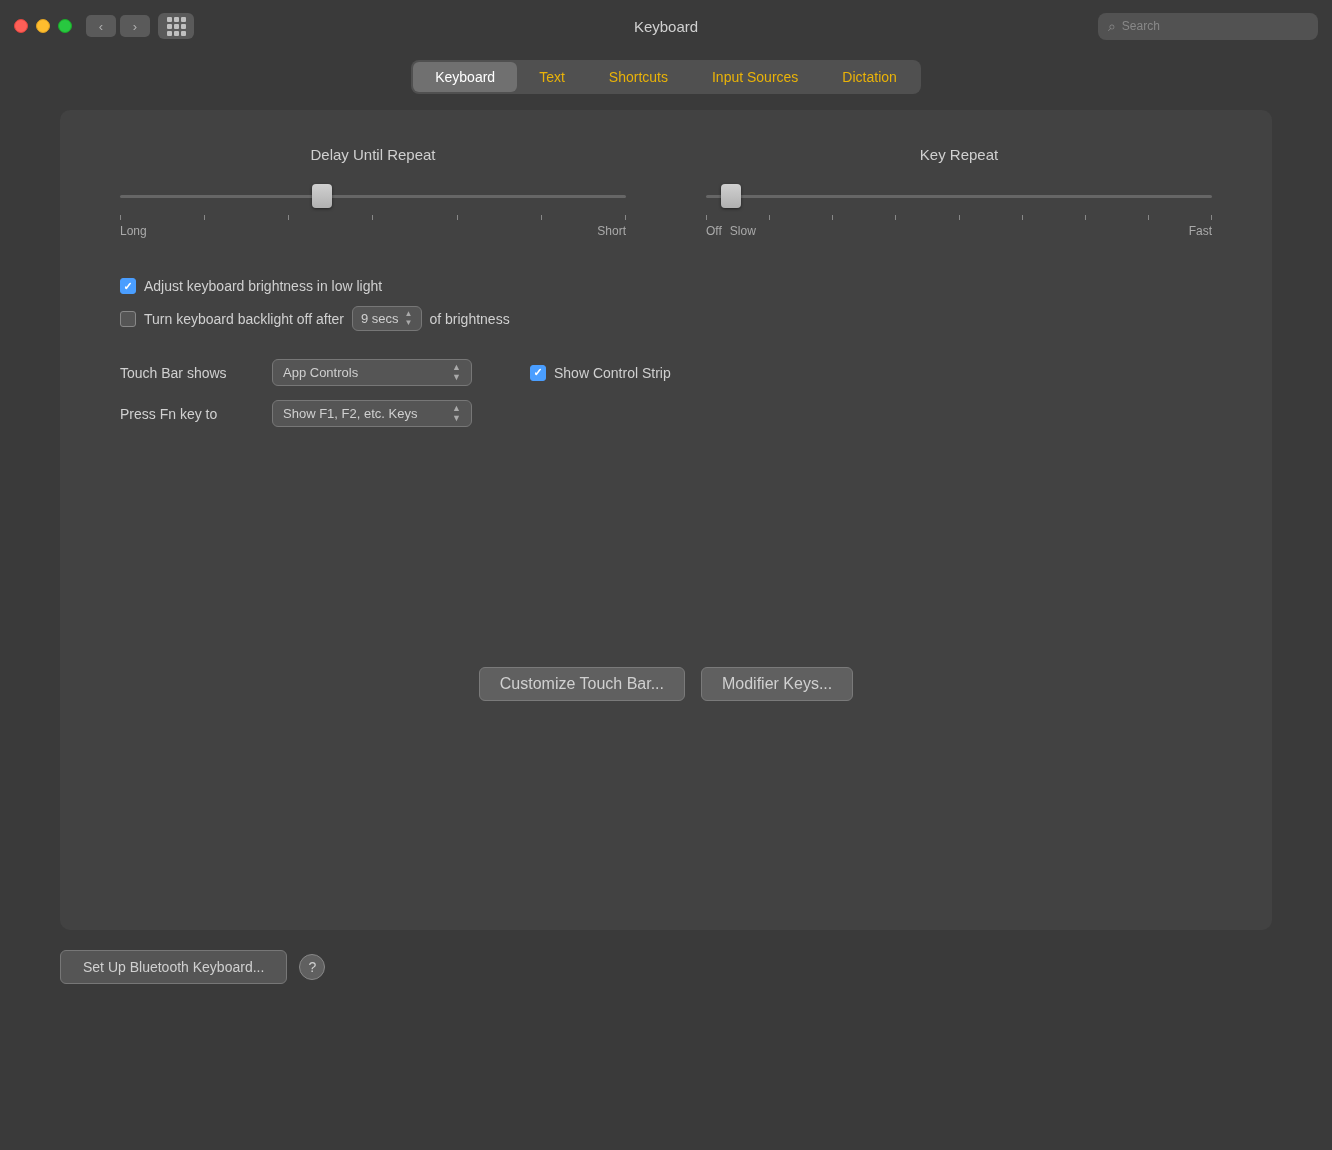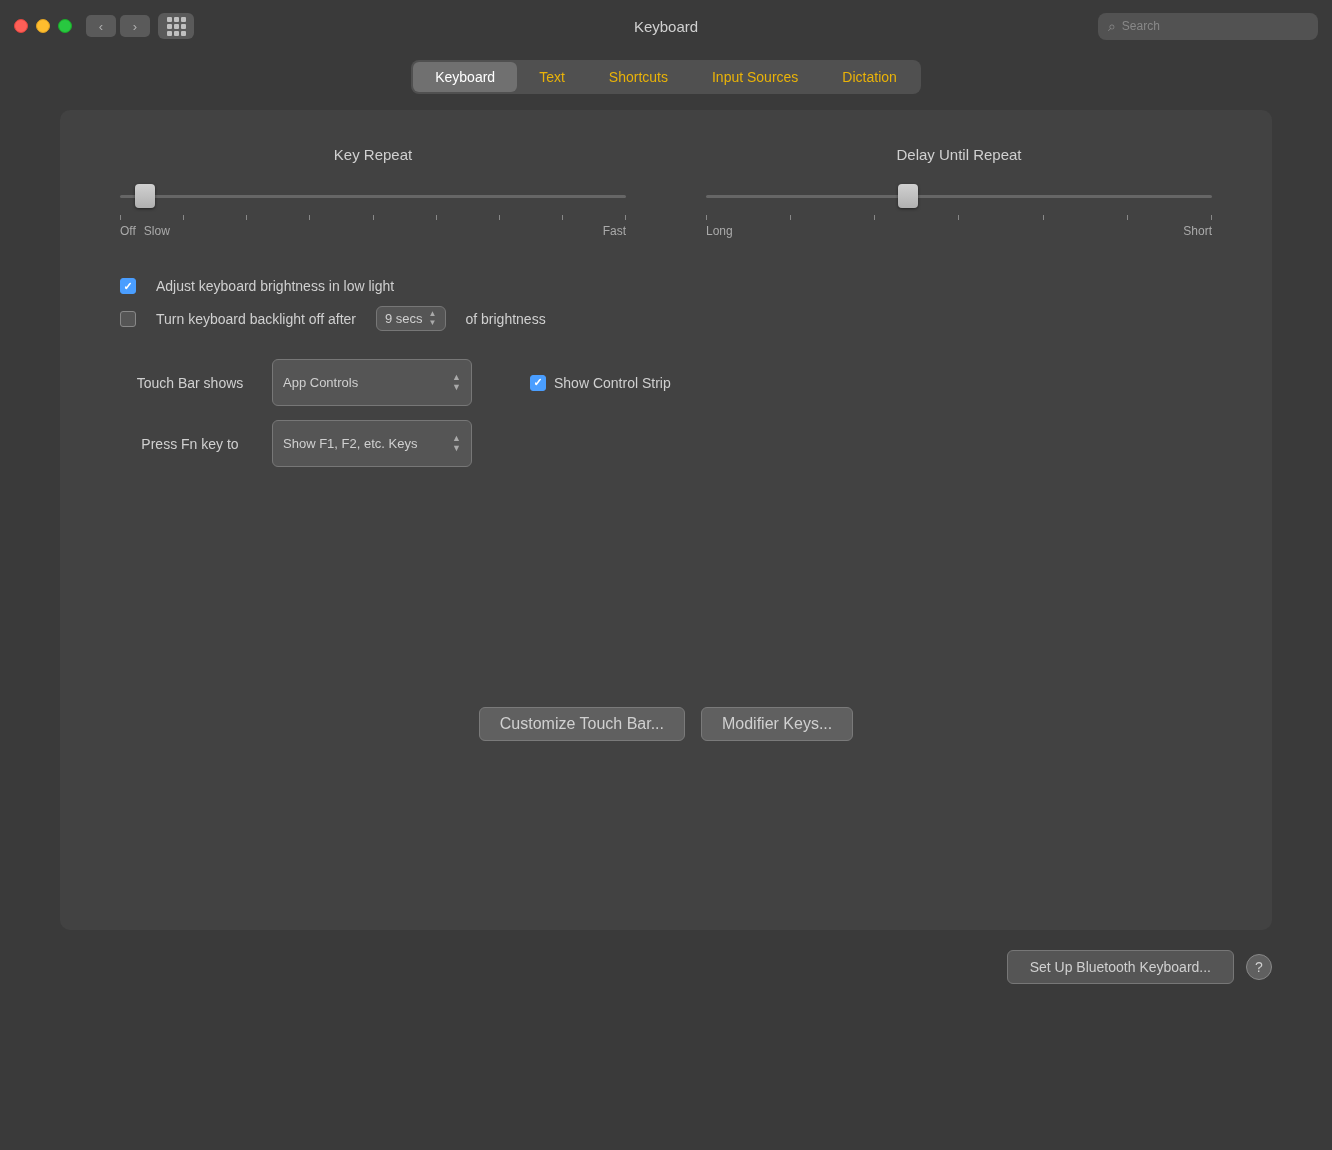--- a/index.html
+++ b/index.html
@@ -232,21 +232,21 @@
     }
 
     
     .settings-group {
       margin-bottom: 28px;
     }
 
     .checkbox-row {
       display: flex;
       align-items: center;
-      gap: 20px;
+      gap: 8px;
       margin-bottom: 12px;
     }
 
     .checkbox {
       width: 16px;
       height: 16px;
       border-radius: 3px;
       border: 1px solid #888;
       background: #555;
       display: flex;
@@ -299,36 +299,35 @@
     
     .touchbar-section {
       margin-bottom: 28px;
     }
 
     .touchbar-row {
       display: flex;
       align-items: center;
       gap: 12px;
       margin-bottom: 14px;
-      text-align: center;
     }
 
     .touchbar-row-label {
       font-size: 14px;
       color: #d0d0d0;
       min-width: 140px;
     }
 
     .select-dropdown {
       background: #555;
       border: 1px solid #777;
       border-radius: 6px;
       color: #d0d0d0;
       font-size: 13px;
-      padding: 13px 10px;
+      padding: 3px 10px;
       cursor: pointer;
       display: inline-flex;
       align-items: center;
       gap: 8px;
       min-width: 200px;
     }
 
     .select-dropdown .arrows {
       margin-left: auto;
       display: flex;
@@ -360,21 +359,20 @@
       border-radius: 6px;
       color: #d0d0d0;
       font-size: 16px;
       padding: 7px 20px;
       cursor: pointer;
     }
 
     
     .footer {
       display: flex;
-      justify-content: flex-end;
       align-items: center;
       padding: 20px 60px;
       gap: 12px;
     }
 
     .bluetooth-btn {
       background: #555;
       border: 1px solid #777;
       border-radius: 6px;
       color: #d0d0d0;
@@ -458,20 +456,42 @@
       <div class="tab">Input Sources</div>
       <div class="tab">Dictation</div>
     </div>
   </div>
 
   <div class="panel">
 
     <div class="sliders-row">
 
       <div class="slider-group">
+        <div class="slider-label">Delay Until Repeat</div>
+        <div class="slider-track-container">
+          <div class="slider-track">
+            <div class="slider-thumb" style="left: 40%;"></div>
+          </div>
+        </div>
+        <div class="tick-container">
+          <div class="tick-mark"></div>
+            <div class="tick-mark"></div>
+            <div class="tick-mark"></div>
+          <div class="tick-mark"></div>
+            <div class="tick-mark"></div>
+            <div class="tick-mark"></div>
+          <div class="tick-mark"></div>
+        </div>
+        <div class="slider-labels-row">
+          <div class="slider-end-label">Long</div>
+          <div class="slider-end-label">Short</div>
+        </div>
+      </div>
+
+      <div class="slider-group">
         <div class="slider-label">Key Repeat</div>
         <div class="slider-track-container">
           <div class="slider-track">
             <div class="slider-thumb" style="left: 5%;"></div>
           </div>
         </div>
         <div class="tick-container">
           <div class="tick-mark"></div>
             <div class="tick-mark"></div>
             <div class="tick-mark"></div>
@@ -481,42 +501,20 @@
           <div class="tick-mark"></div>
             <div class="tick-mark"></div>
             <div class="tick-mark"></div>
         </div>
         <div class="slider-labels-row">
           <div class="slider-end-label off-label">
             <span>Off</span>
             <span>Slow</span>
           </div>
           <div class="slider-end-label">Fast</div>
-        </div>
-      </div>
-
-      <div class="slider-group">
-        <div class="slider-label">Delay Until Repeat</div>
-        <div class="slider-track-container">
-          <div class="slider-track">
-            <div class="slider-thumb" style="left: 40%;"></div>
-          </div>
-        </div>
-        <div class="tick-container">
-          <div class="tick-mark"></div>
-            <div class="tick-mark"></div>
-            <div class="tick-mark"></div>
-          <div class="tick-mark"></div>
-            <div class="tick-mark"></div>
-            <div class="tick-mark"></div>
-          <div class="tick-mark"></div>
-        </div>
-        <div class="slider-labels-row">
-          <div class="slider-end-label">Long</div>
-          <div class="slider-end-label">Short</div>
         </div>
       </div>
 
     </div>
 
     <div class="settings-group">
       <div class="checkbox-row">
         <div class="checkbox checked"></div>
         <span class="checkbox-label">Adjust keyboard brightness in low light</span>
       </div>

